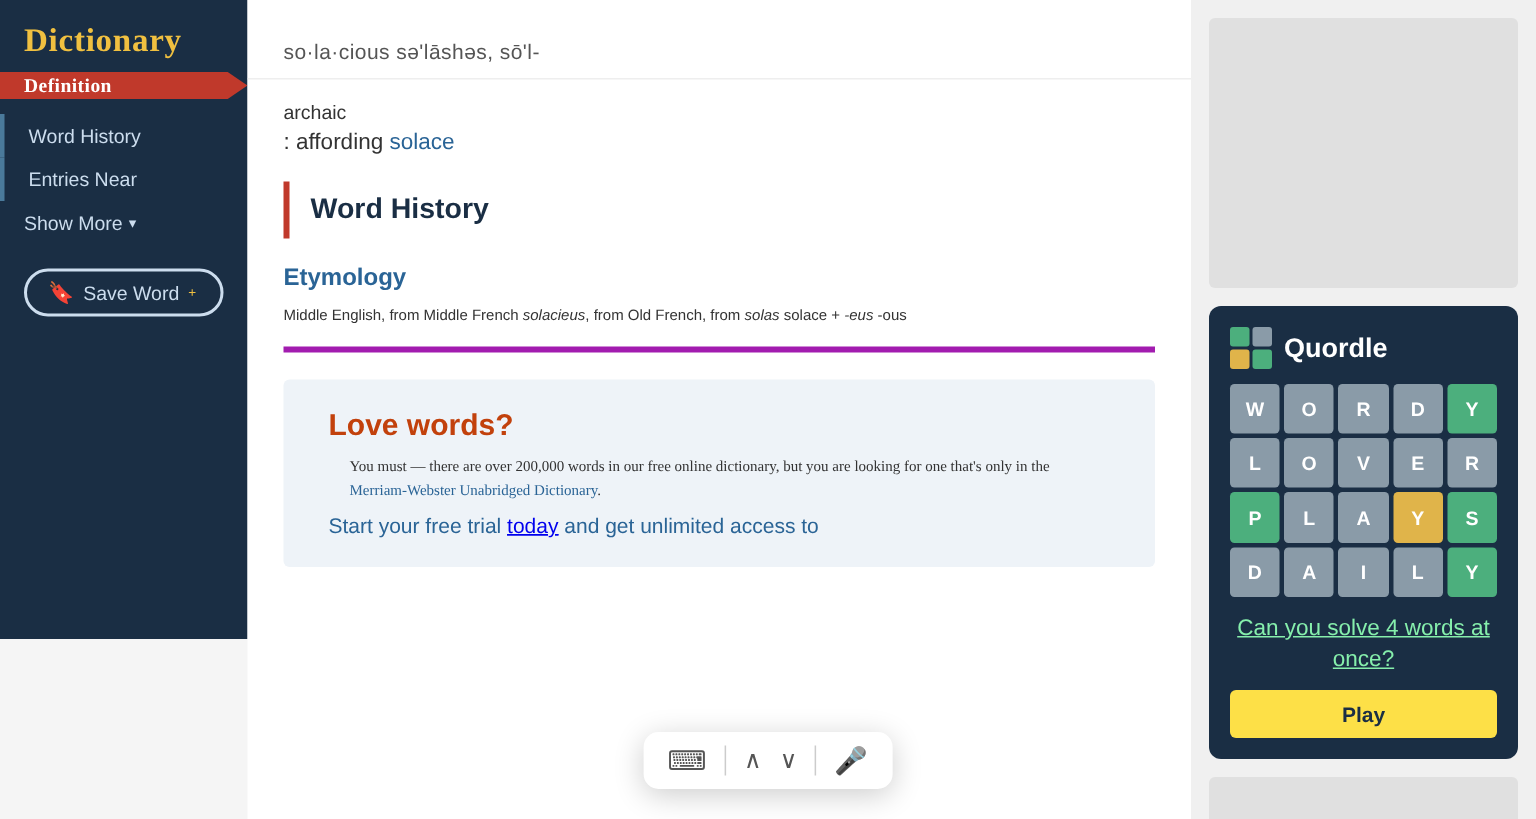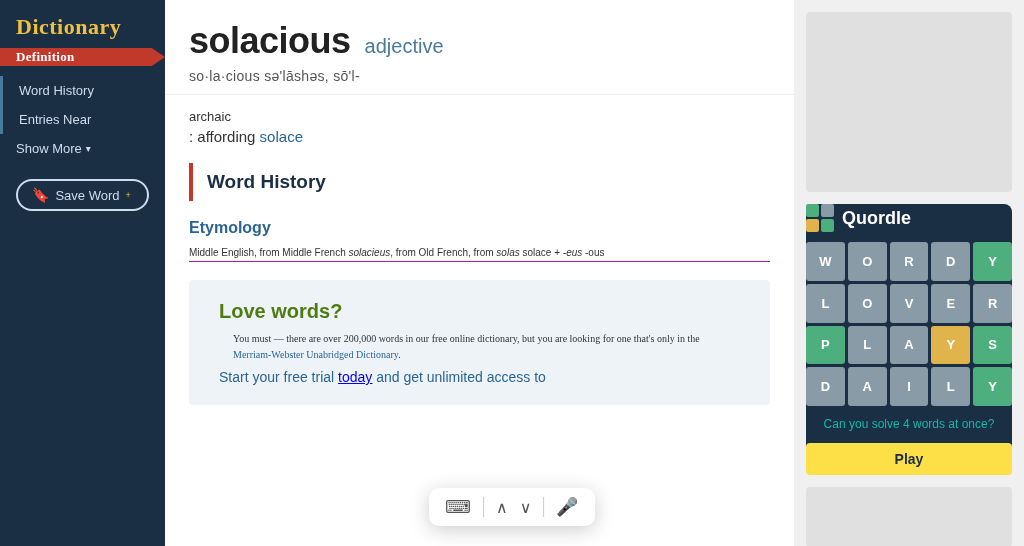--- a/index.html
+++ b/index.html
@@ -7,21 +7,21 @@
 
     
     #sidebar {
       width: 165px;
       min-width: 165px;
       background: #1a2e44;
       color: #fff;
       display: flex;
       flex-direction: column;
       padding: 0;
-      height: 546px;
+      height: 426px;
     }
     #sidebar .dict-title {
       font-size: 22px;
       font-weight: bold;
       color: #f0c040;
       font-family: Georgia, serif;
       padding: 14px 16px 8px 16px;
       letter-spacing: 0.5px;
     }
     #sidebar .definition-tab {
@@ -137,21 +137,22 @@
       font-size: 19px;
       font-weight: bold;
       color: #1a2e44;
       font-family: Arial, sans-serif;
       padding: 8px 0;
     }
 
     
     #etymology-section {
       margin: 0 24px 18px 24px;
-      border-bottom: 1px solid #a21caf;
+      border-bottom: 4px solid #a21caf;
+      padding-bottom: 12px;
     }
     .etymology-heading {
       font-size: 16px;
       font-weight: bold;
       color: #2a6496;
       font-family: Arial, sans-serif;
       margin-bottom: 8px;
     }
     .etymology-text {
       font-size: 10px;
@@ -165,21 +166,21 @@
     #love-words-section {
       background: #eef3f8;
       margin: 0 24px 18px 24px;
       padding: 20px 30px;
       border-radius: 4px;
     }
     .love-words-title {
       font-size: 20px;
       font-weight: bold;
       font-family: Arial, sans-serif;
-      color: #4d7c0f;
+      color: #c2410c;
       margin-bottom: 8px;
     }
     .love-words-text {
       font-size: 10px;
       font-family: Liberation Serif, serif;
       color: #333;
       line-height: 1.6;
       margin-left: 14px;
     }
     .love-words-text a { color: #2a6496; text-decoration: none; }
@@ -235,20 +236,21 @@
       overflow-y: auto;
     }
     .ad-placeholder-top {
       background: #e0e0e0;
       flex: 0 0 180px;
       border-radius: 4px;
     }
     .quordle-card {
       background: #1a2e44;
       border-radius: 8px;
+      padding: 14px;
       color: #fff;
     }
     .quordle-header {
       display: flex;
       align-items: center;
       gap: 8px;
       margin-bottom: 10px;
     }
     .quordle-logo {
       width: 28px;
@@ -280,26 +282,27 @@
       align-items: center;
       justify-content: center;
       font-weight: bold;
       font-size: 13px;
       font-family: Arial, sans-serif;
     }
     .q-gray { background: #8a9ba8; color: #fff; }
     .q-green { background: #4caf7d; color: #fff; }
     .q-yellow { background: #e0b44a; color: #fff; }
     .quordle-desc {
-      font-size: 12px;
-      font-family: Arial, sans-serif;
-      color: #14b8a6;
+      font-size: 15px;
+      font-family: Arial, sans-serif;
+      color: #86efac;
       text-align: center;
       margin-bottom: 10px;
       line-height: 1.4;
+      text-decoration: underline;
     }
     .quordle-play-btn {
       background: #fde047;
       color: #1a2e44;
       border: none;
       border-radius: 4px;
       padding: 8px;
       width: 100%;
       font-size: 14px;
       font-weight: bold;
@@ -328,24 +331,20 @@
   <button class="save-word-btn">
     <span class="bookmark-icon">🔖</span>
     <span>Save Word</span>
     <sup class="plus-sup">+</sup>
   </button>
 </div>
 
 <div id="main">
 
   <div id="word-header">
-    <div>
-      <span class="word-title">solacious</span>
-      <span class="word-pos">adjective</span>
-    </div>
     <div class="pronunciation">so·la·cious   sə'lāshəs,   sō'l-</div>
   </div>
 
   <div id="definition-section">
     <div class="archaic-label">archaic</div>
     <div class="definition-text">
       <span>: affording </span><a href="#">solace</a>
     </div>
   </div>
 

